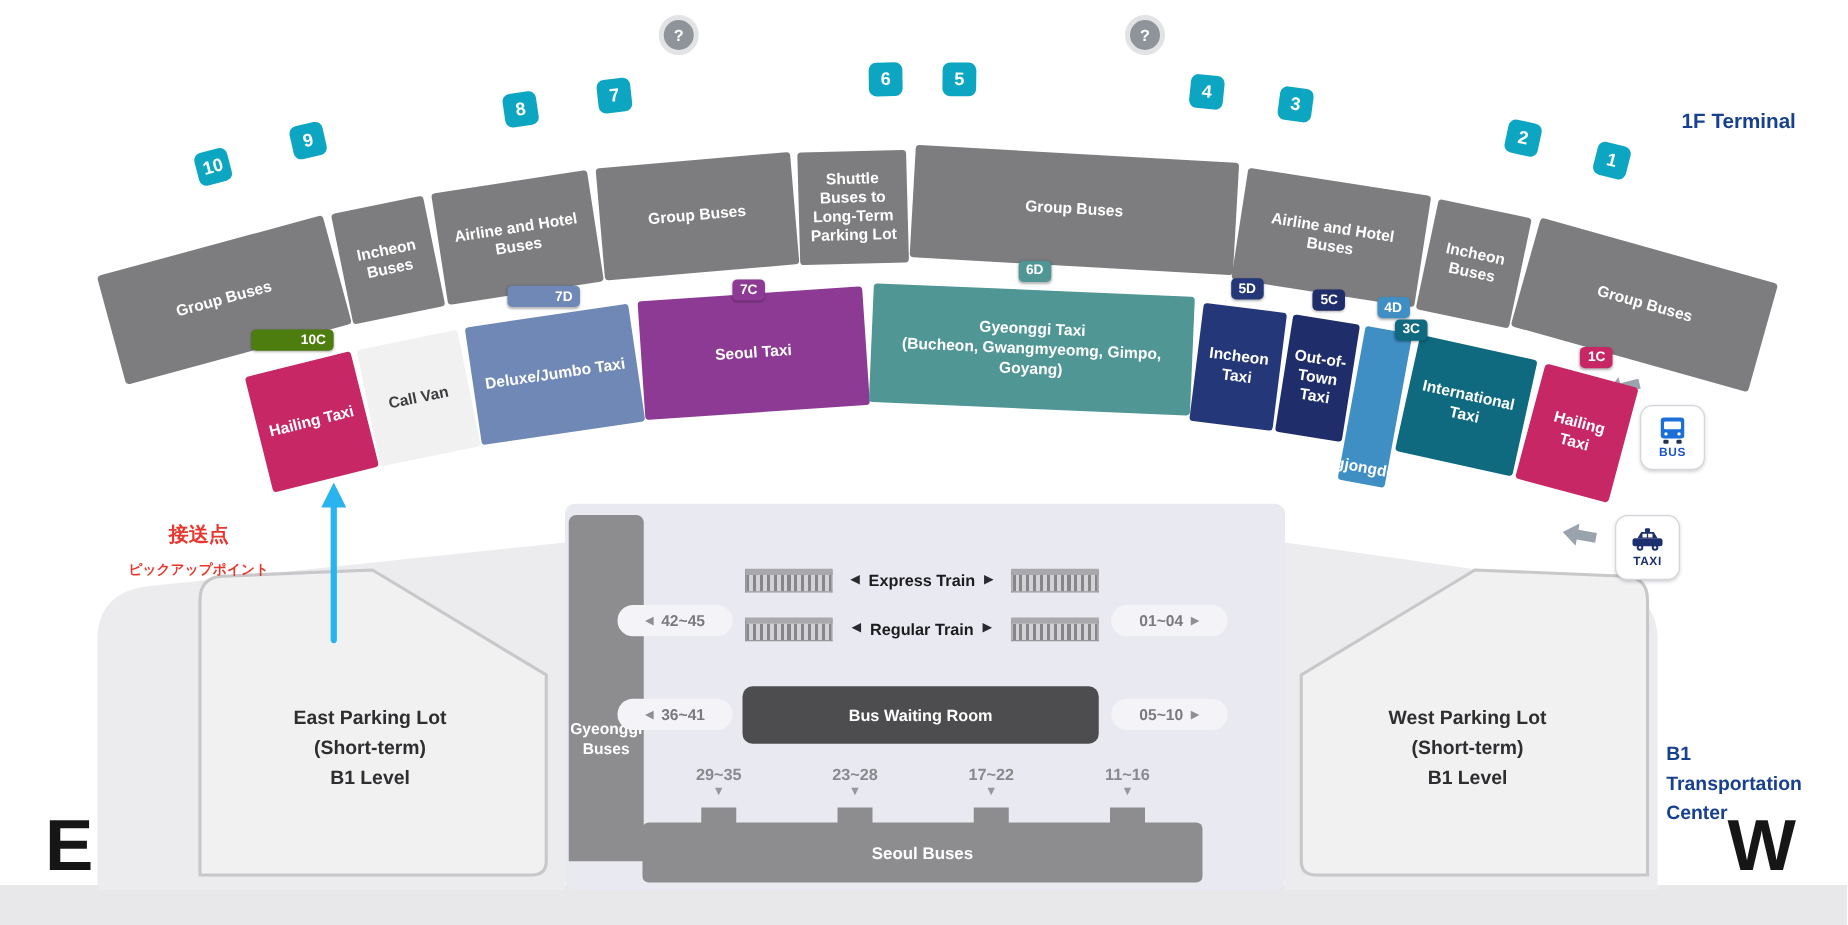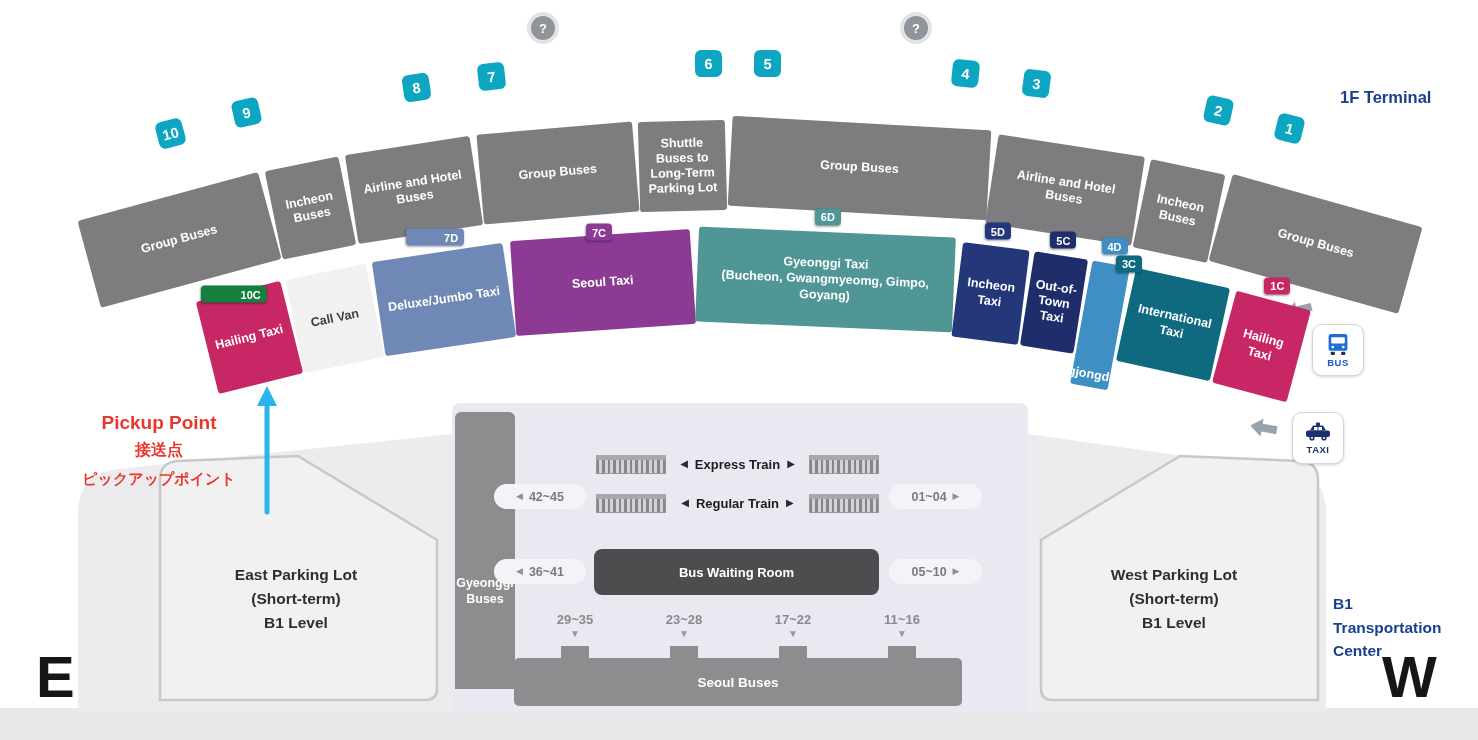--- a/index.html
+++ b/index.html
@@ -42,21 +42,21 @@
   .helpq{position:absolute;width:24px;height:24px;border-radius:50%;background:#8f949a;border:4px solid #e2e3e5;
          color:#fff;font-weight:bold;font-size:13px;display:flex;align-items:center;justify-content:center;
          transform:translate(-50%,-50%);z-index:5;}
   .navyhead{position:absolute;color:#17418f;font-weight:bold;z-index:5;}
   .bigletter{position:absolute;font-size:58px;font-weight:bold;color:#161616;line-height:1;z-index:5;}
   .parklabel{position:absolute;width:220px;text-align:center;color:#2e2e30;font-weight:bold;font-size:15.5px;
              line-height:24px;z-index:2;}
   .pickup{position:absolute;left:44px;top:412px;width:230px;text-align:center;color:#e8372e;font-weight:bold;z-index:5;}
   .pickup .p1{font-size:19px;}
   .pickup .p2{font-size:16px;margin-top:6px;}
-  .pickup .p3{font-size:15px;margin-top:9px;}
+  .pickup .p3{font-size:11px;margin-top:9px;}
   .card-icon{position:absolute;width:50px;height:50px;background:#fff;border:1px solid #d3d6da;border-radius:10px;
              box-shadow:0 1px 3px rgba(0,0,0,.18);display:flex;flex-direction:column;align-items:center;
              justify-content:center;gap:1px;z-index:5;}
   .card-lbl{font-size:9.5px;font-weight:bold;letter-spacing:.5px;}
 </style>
 </head>
 <body>
 
 <div id="stage">
 
@@ -69,34 +69,33 @@
     <path d="M267 512 L267 404" stroke="#29b4f0" stroke-width="5" stroke-linecap="round"></path>
     <polygon points="267,386 257,406 277,406" fill="#29b4f0"></polygon>
     <g transform="translate(1299,310) rotate(-14)">
       <polygon points="-14,0 -2,-9 -2,-4 13,-4 13,4 -2,4 -2,9" fill="#9aa3ad"></polygon>
     </g>
     <g transform="translate(1264,428) rotate(10)">
       <polygon points="-14,0 -2,-9 -2,-4 13,-4 13,4 -2,4 -2,9" fill="#9aa3ad"></polygon>
     </g>
   </svg>
 
-  <div class="navyhead" style="left:1340px;top:88px;width:102px;text-align:left;font-size:16.5px">1F Terminal</div>
+  <div class="navyhead" style="left:1340px;top:88px;width:102px;text-align:center;font-size:16.5px">1F Terminal</div>
   <div class="navyhead" style="left:1333px;top:592px;width:150px;font-size:15.5px;line-height:23.5px">
     <div>B1</div>
     <div>Transportation</div>
     <div>Center</div>
   </div>
   <div class="bigletter" style="left:36px;top:648px">E</div>
   <div class="bigletter" style="left:1382px;top:648px">W</div>
 
   <div class="helpq" style="left:543px;top:28px">?</div>
   <div class="helpq" style="left:916px;top:28px">?</div>
 
   <div class="pickup">
-    <div class="p1">Pickup Point</div>
     <div class="p2">接送点</div>
     <div class="p3">ピックアップポイント</div>
   </div>
 
   <div class="card-icon" style="left:1312px;top:324px">
     <svg width="26" height="23" viewBox="0 0 24 22">
       <rect x="3" y="1" width="18" height="16" rx="2.5" fill="#1b6fd6"></rect>
       <rect x="5.5" y="4" width="13" height="6" rx="1" fill="#ffffff"></rect>
       <circle cx="7" cy="13.5" r="1.3" fill="#ffffff"></circle>
       <circle cx="17" cy="13.5" r="1.3" fill="#ffffff"></circle>
@@ -197,21 +196,21 @@
     </div>
     <div class="seg" style="width: 75.7px; height: 90px; left: 1141.4px; top: 165.9px; transform: rotate(11.9deg); background: rgb(125, 125, 127); color: rgb(255, 255, 255);">
       <div class="lbl">Incheon Buses</div>
     </div>
     <div class="seg" style="width: 197.2px; height: 90px; left: 1217px; top: 199.4px; transform: rotate(15.67deg); background: rgb(125, 125, 127); color: rgb(255, 255, 255);">
       <div class="lbl">Group Buses</div>
     </div>
     <div class="seg" style="width: 86.7px; height: 95px; left: 205.5px; top: 290.3px; transform: rotate(-14.03deg); background: rgb(199, 39, 101); color: rgb(255, 255, 255);">
       <div class="lbl">Hailing Taxi</div>
     </div>
-    <div class="badge" style="left: 233.7px; top: 294px; background: #15803d; padding-left: 40px;">10C</div>
+    <div class="badge" style="left: 233.7px; top: 272px; background: #4d7c0f; padding-left: 40px;">10C</div>
     <div class="seg" style="width: 81.8px; height: 95px; left: 294px; top: 270.8px; transform: rotate(-11.53deg); background: rgb(241, 241, 242); color: rgb(61, 61, 63);">
       <div class="lbl">Call Van</div>
     </div>
     <div class="seg" style="width: 132.3px; height: 95px; left: 378.1px; top: 251.6px; transform: rotate(-8.38deg); background: rgb(111, 136, 181); color: rgb(255, 255, 255);">
       <div class="lbl">Deluxe/Jumbo Taxi</div>
     </div>
     <div class="badge" style="left: 435.1px; top: 237.3px; background: rgb(111, 136, 181); padding-left: 38px;">7D</div>
     <div class="seg" style="width: 179.6px; height: 95px; left: 513.4px; top: 234.6px; transform: rotate(-3.85deg); background: rgb(141, 58, 148); color: rgb(255, 255, 255);">
       <div class="lbl">Seoul Taxi</div>
     </div>

